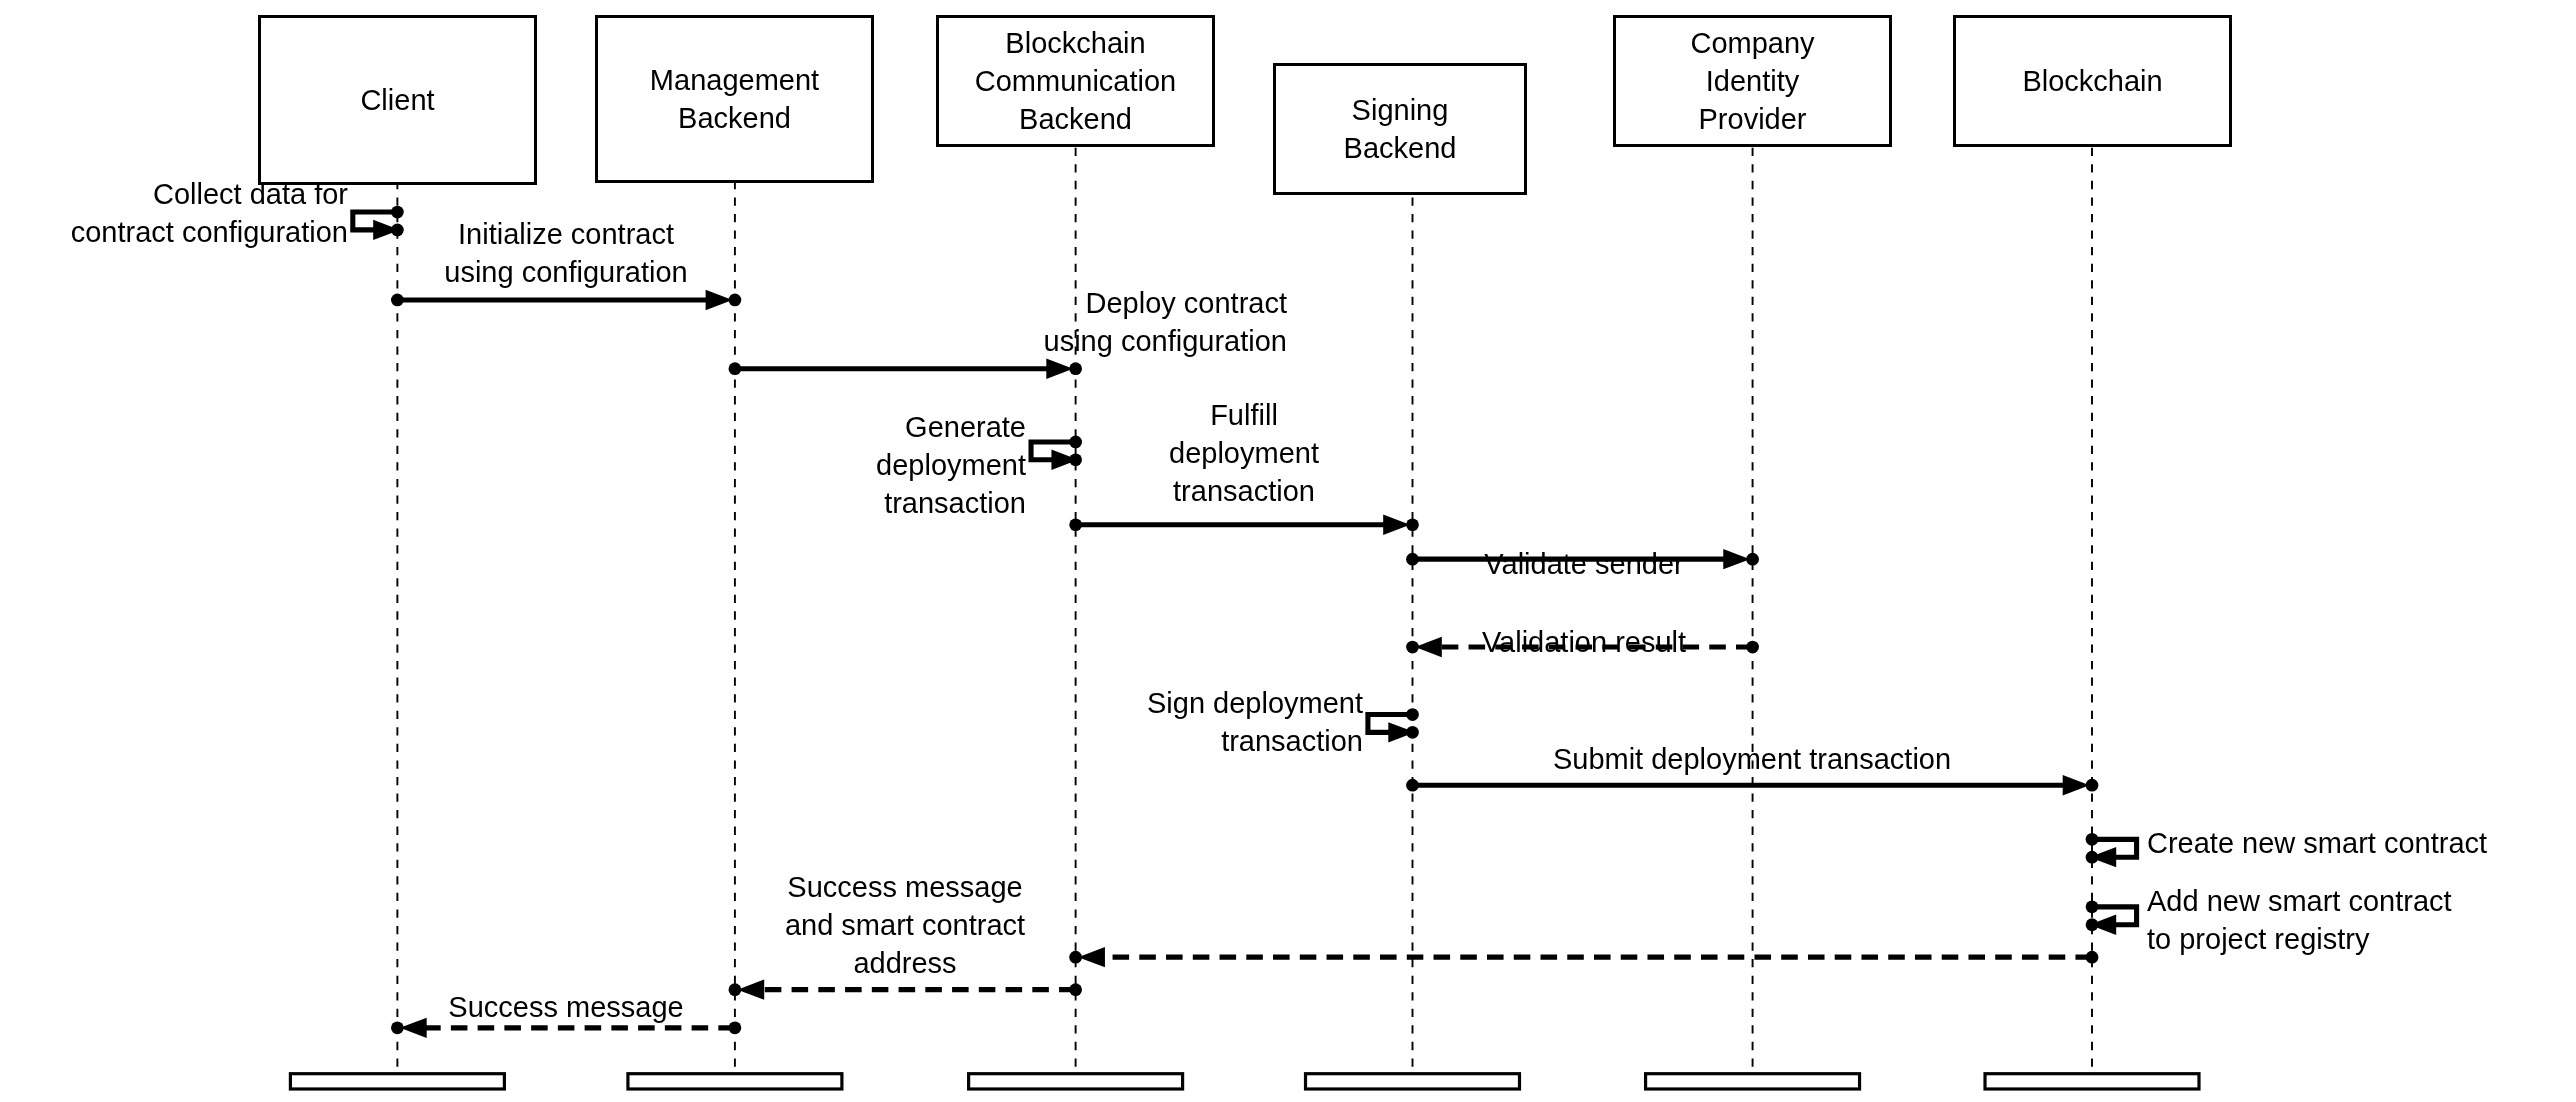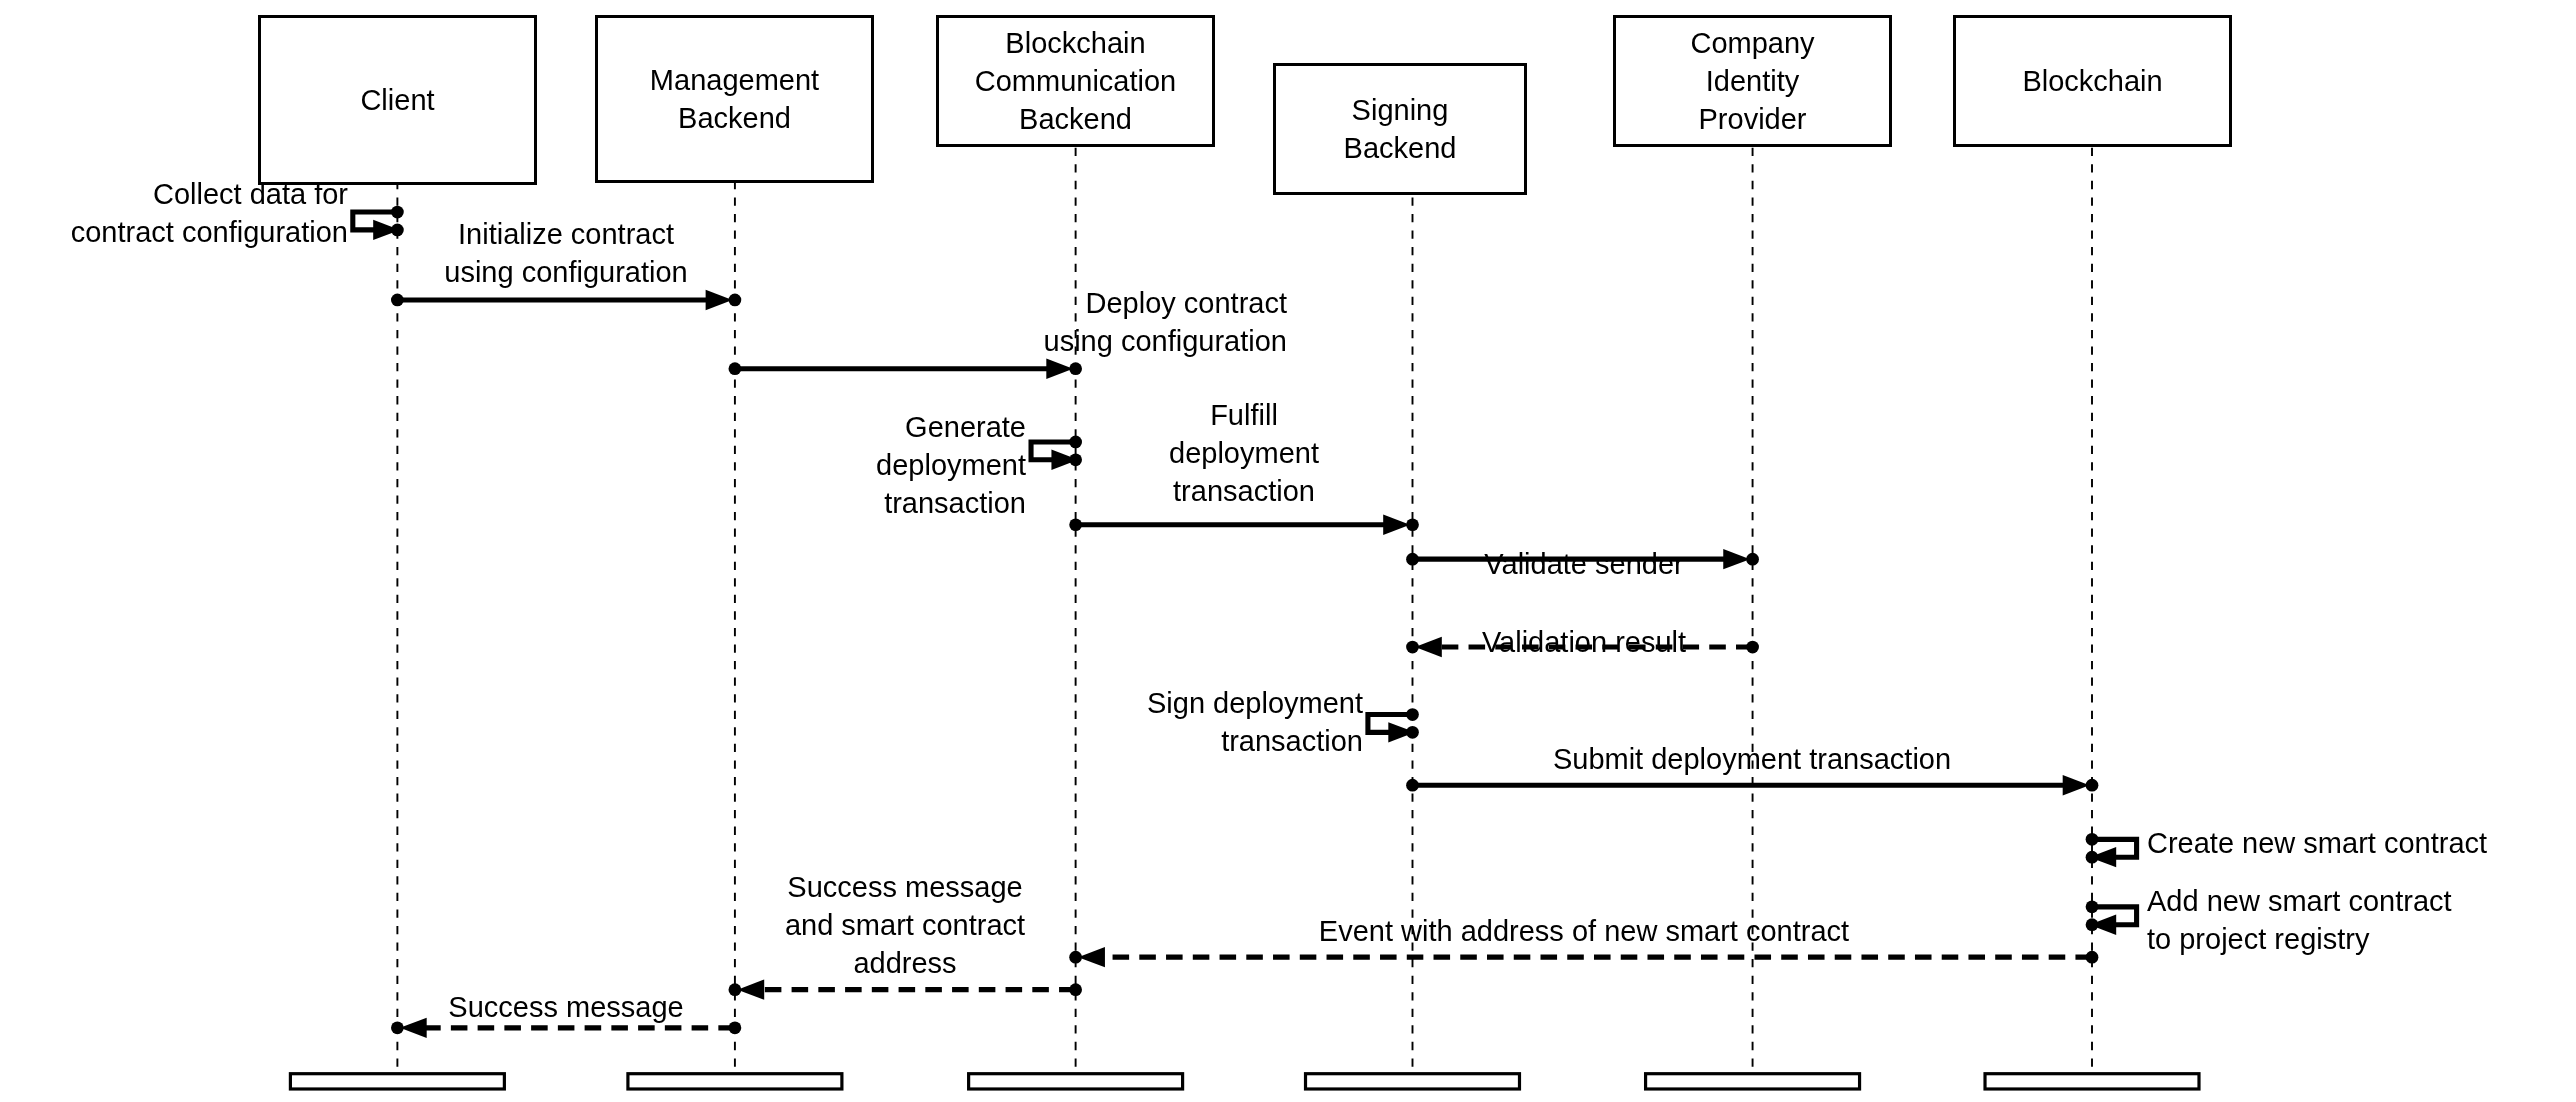--- a/index.html
+++ b/index.html
@@ -185,20 +185,19 @@
 deployment
 transaction</div>
       <div class="msg-label center" style="left: 1202px; width: 764px; top: 564px;">Validate sender</div>
       <div class="msg-label center" style="left: 1202px; width: 764px; top: 620px; margin-top: 22px;">Validation result</div>
       <div class="msg-label right" style="left: 599px; width: 764px; top: 722px;">Sign deployment
 transaction</div>
       <div class="msg-label center" style="left: 1370px; width: 764px; top: 759px;">Submit deployment transaction</div>
       <div class="msg-label left" style="left: 2147px; width: 764px; top: 843px;">Create new smart contract</div>
       <div class="msg-label left" style="left: 2147px; width: 764px; top: 920px;">Add new smart contract
 to project registry</div>
-      <div class="msg-label center" style="left: 1202px; width: 764px; top: 931px;">Event with address of new smart contract</div>
       <div class="msg-label center" style="left: 523px; width: 764px; top: 925px;">Success message
 and smart contract
 address</div>
       <div class="msg-label center" style="left: 184px; width: 764px; top: 1007px;">Success message</div>
     </div>
 </div>
 
 
 </body></html>

